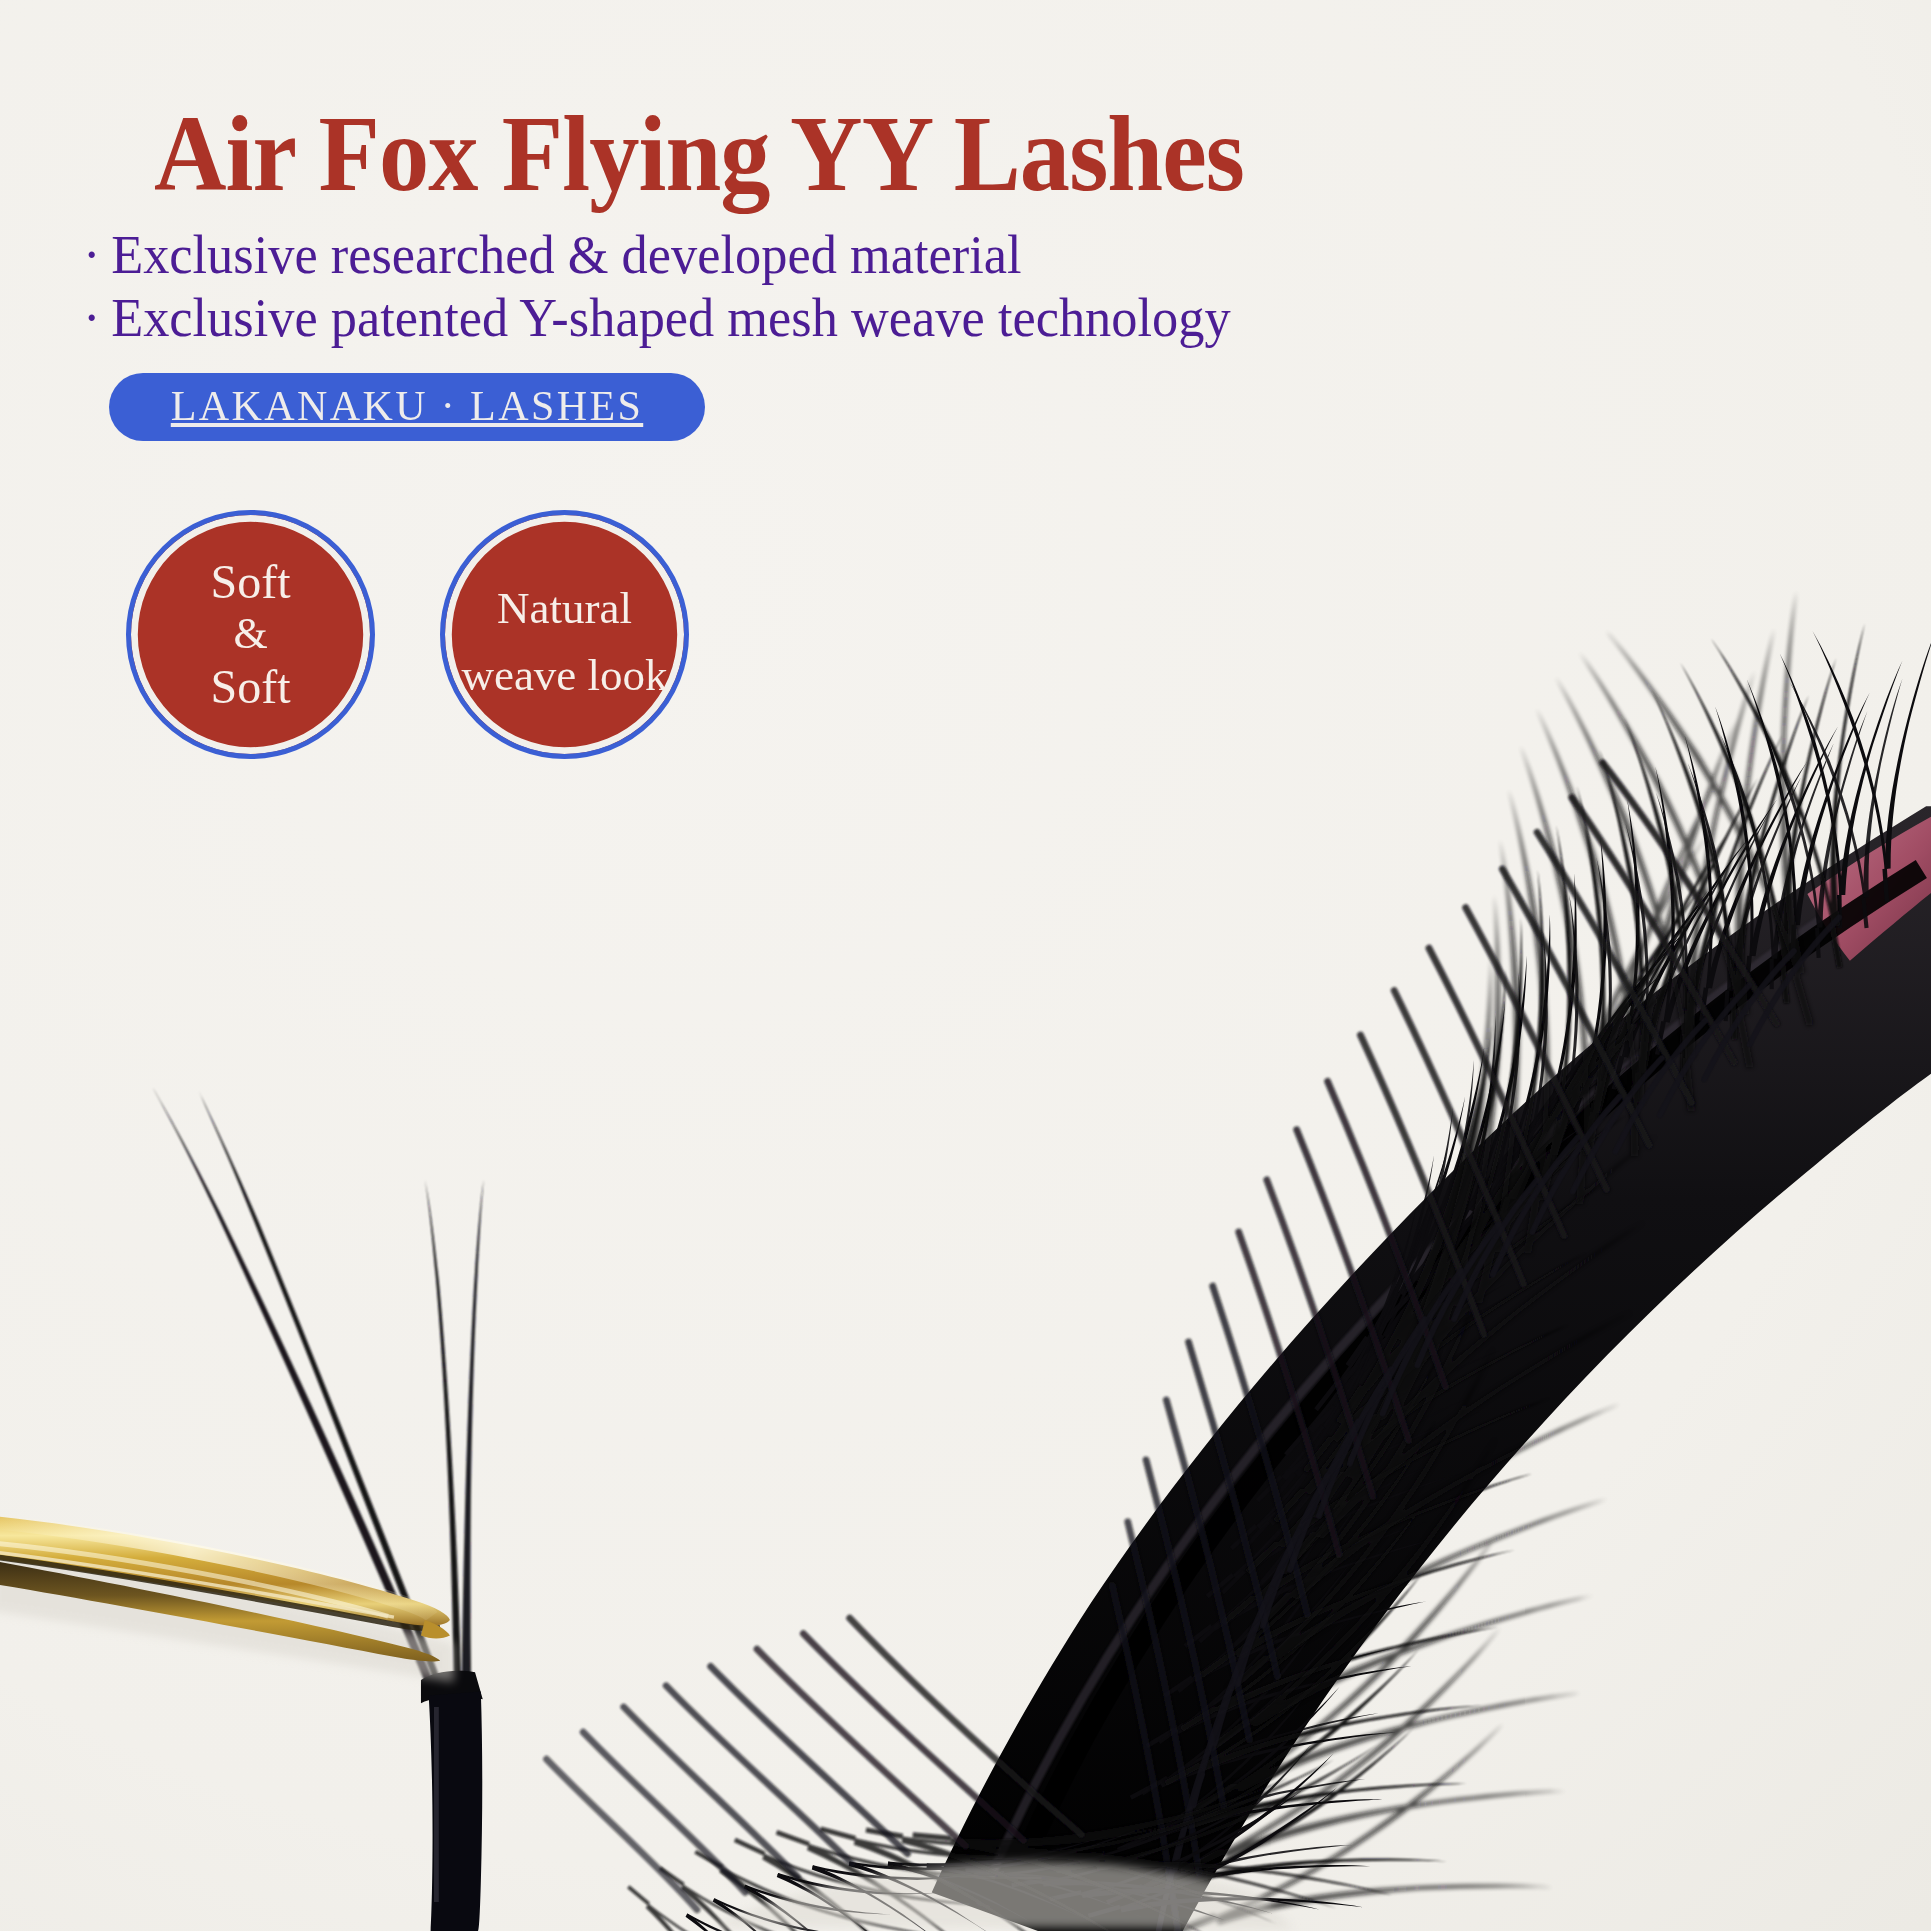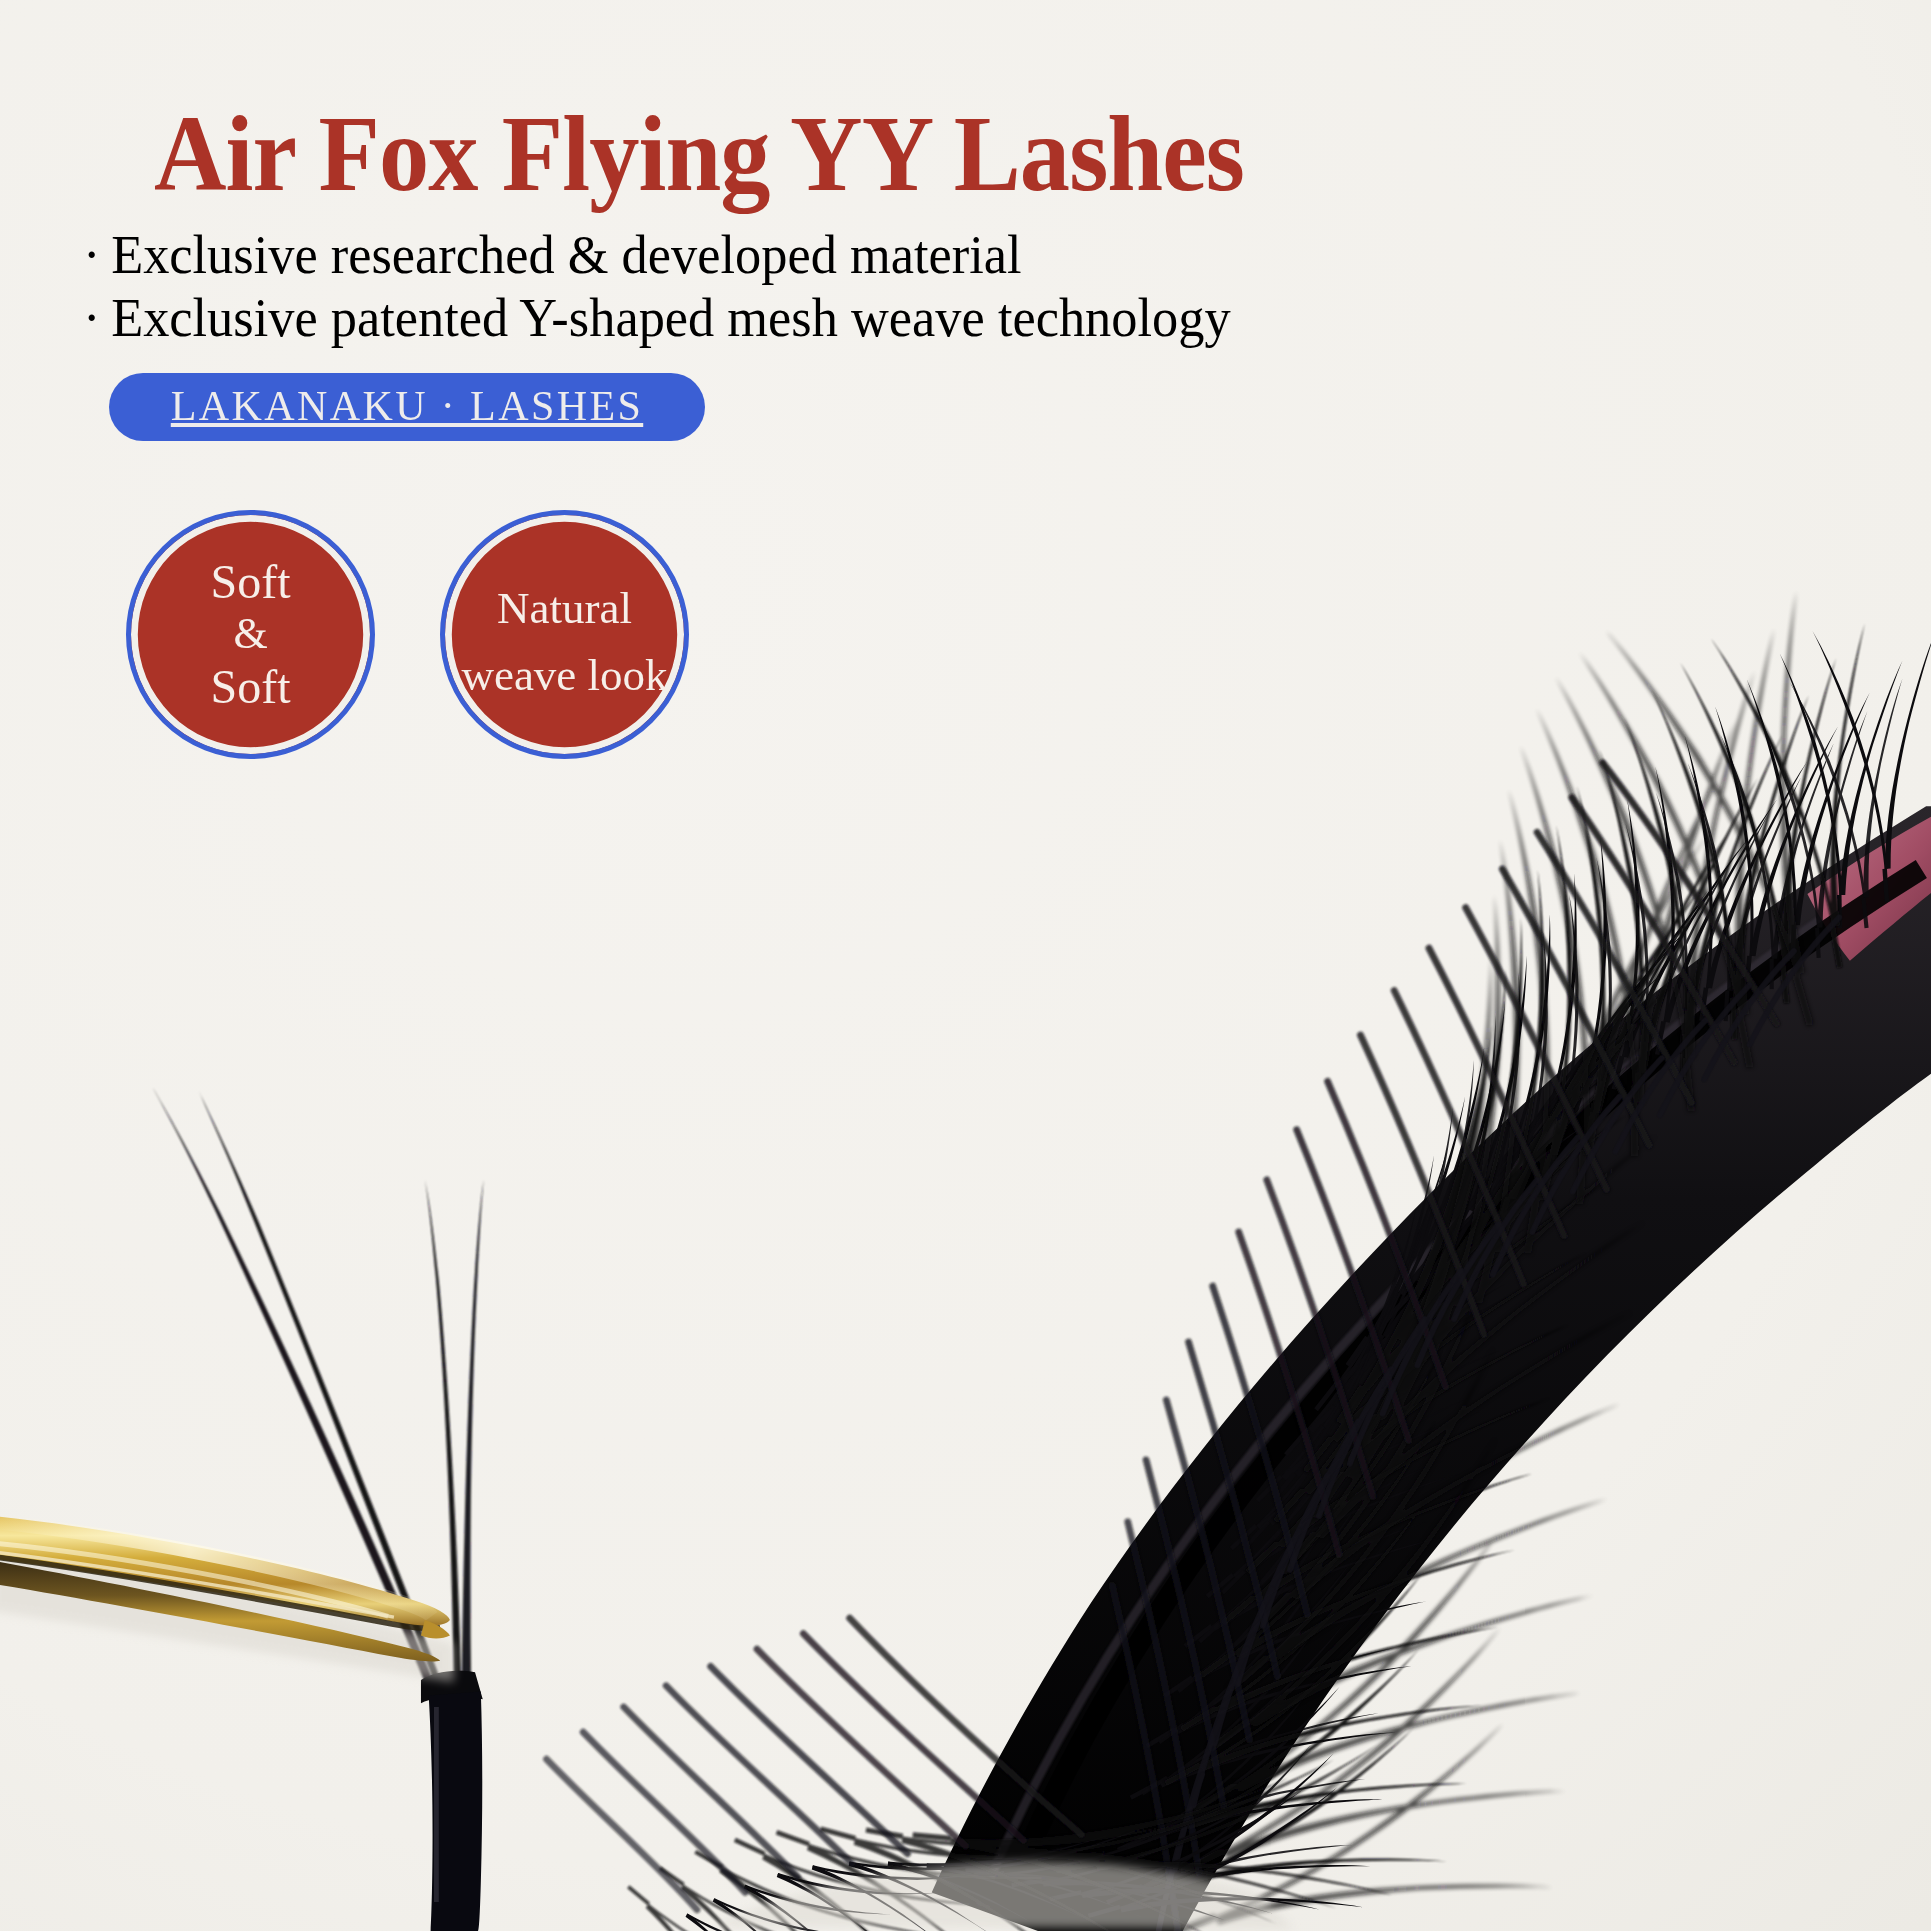--- a/index.html
+++ b/index.html
@@ -46,21 +46,21 @@
     letter-spacing: -1px;
     transform: scaleX(0.93);
     transform-origin: left top;
     white-space: nowrap;
   }
 
   .bullets {
     position: absolute;
     left: 83px;
     top: 224px;
-    color: #000000;
+    color: #4c1d95;
   }
   .bullet-line {
     font-size: 54px;
     line-height: 1.17;
     white-space: nowrap;
     transform: scaleX(0.97);
     transform-origin: left top;
   }
   .bullet-dot {
     display: inline-block;

